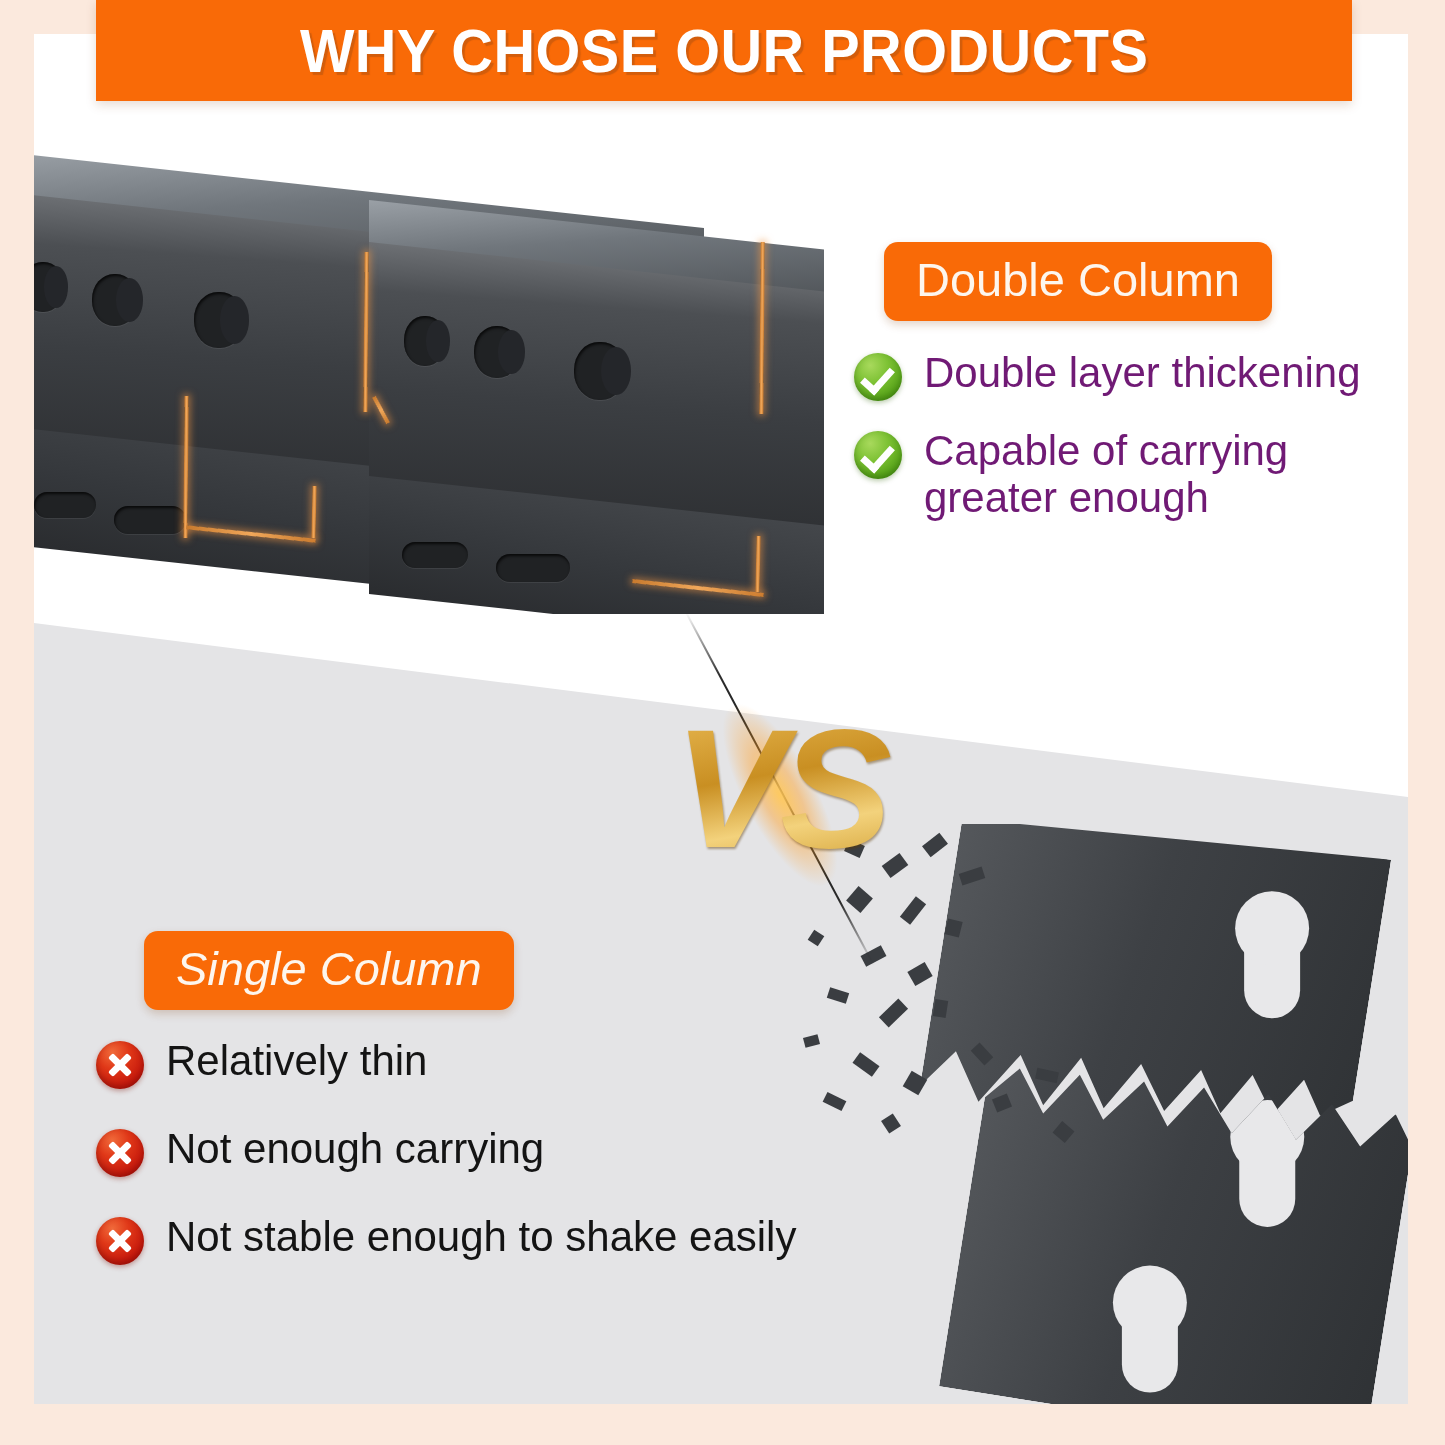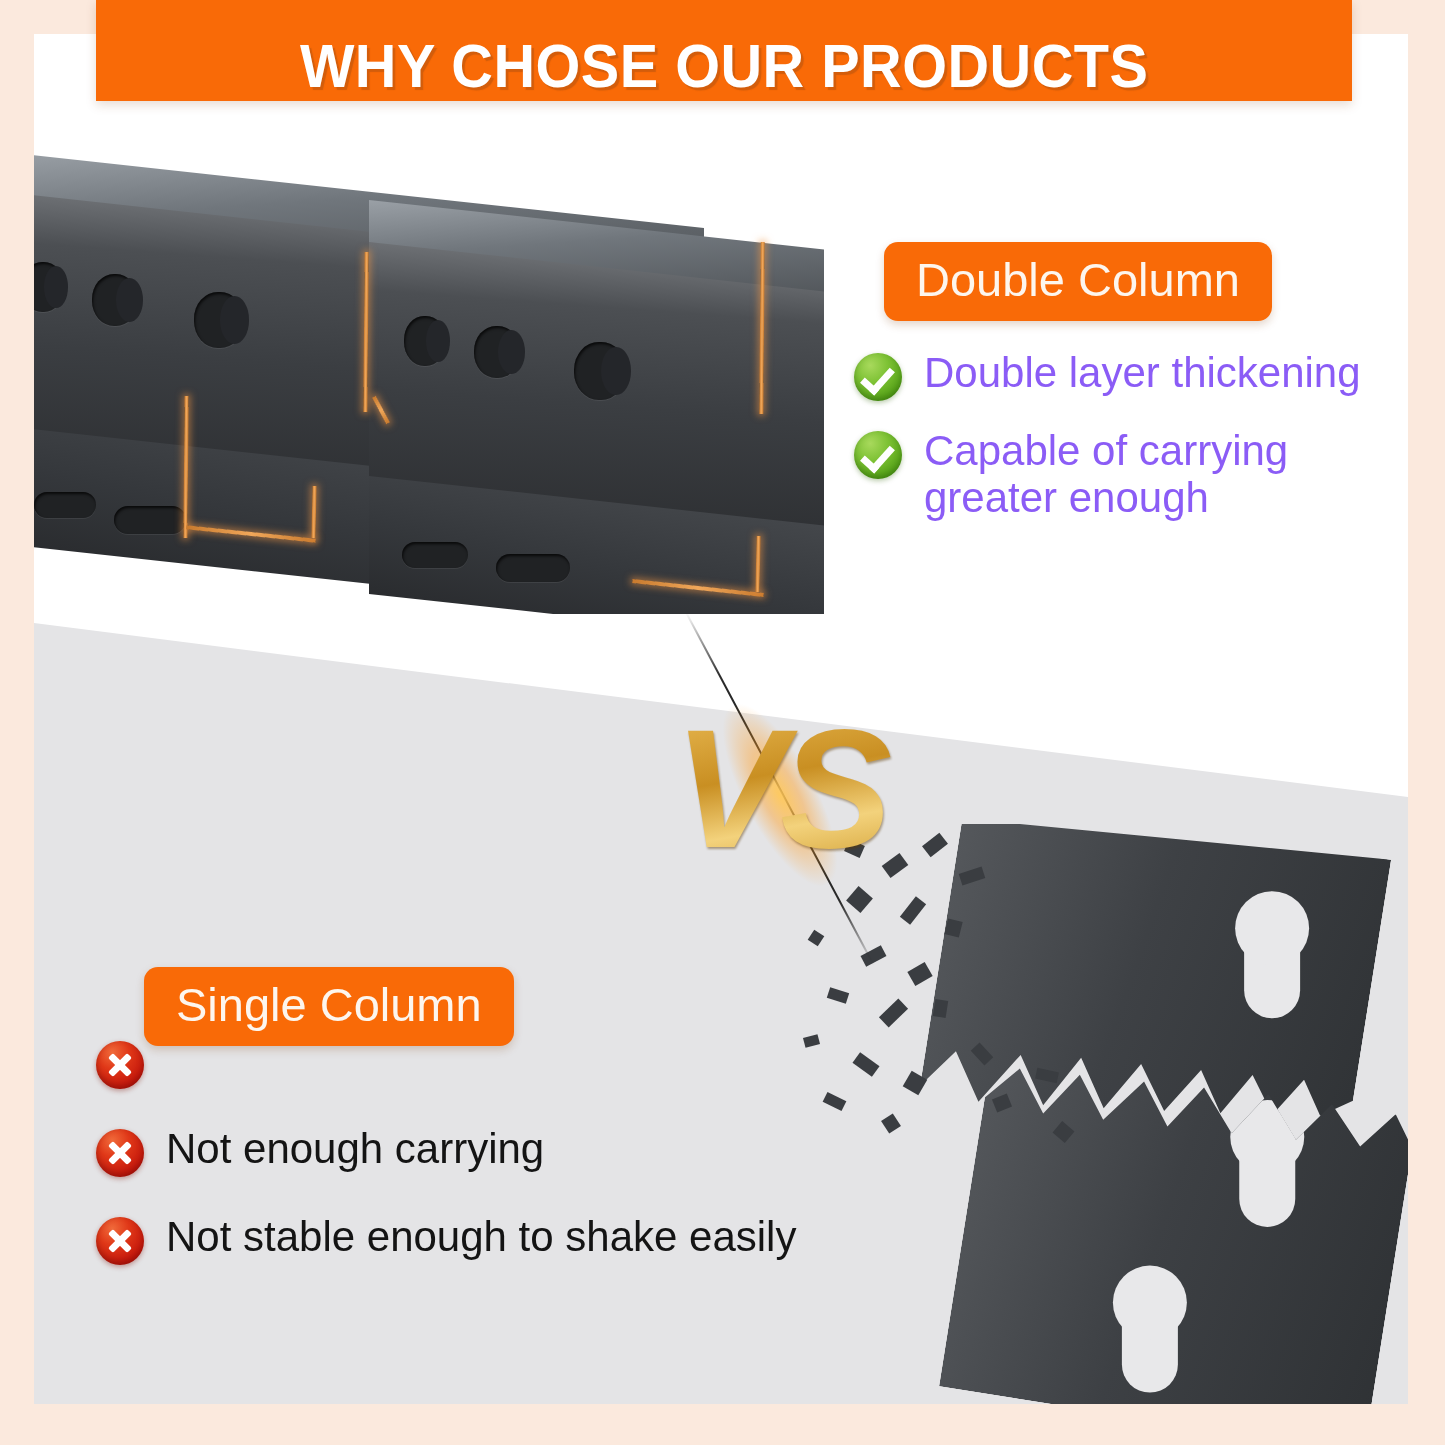--- a/index.html
+++ b/index.html
@@ -46,21 +46,21 @@
   
   .banner {
     position: absolute;
     left: 96px;
     top: 0px;
     width: 1256px;
     height: 101px;
     background: #f96a07;
     box-shadow: 0 4px 10px rgba(120, 60, 10, .18);
     display: flex;
-    align-items: flex-end;
+    align-items: center;
     justify-content: center;
     z-index: 40;
   }
   .banner-title {
     color: #ffffff;
     font-size: 62px;
     font-weight: 700;
     letter-spacing: 0.5px;
     font-family: "Liberation Sans Narrow", "Liberation Sans", sans-serif;
     transform: scaleX(0.93);
@@ -226,21 +226,21 @@
     border-radius: 14px;
     color: #fdf6ee;
     font-size: 47px;
     font-weight: 400;
     padding: 10px 32px 14px 32px;
     box-shadow: 0 4px 9px rgba(130,70,20,.22);
     z-index: 20;
     white-space: nowrap;
   }
   .badge-double { left: 850px; top: 208px; }
-  .badge-single { left: 110px; top: 933px; }
+  .badge-single { left: 110px; top: 897px; font-style: italic; }
 
   
   .bullets {
     position: absolute;
     z-index: 20;
   }
   .bullets-pros { left: 820px; top: 315px; width: 580px; }
   .bullets-cons { left: 62px; top: 1003px; width: 780px; }
 
   .bullet {
@@ -285,21 +285,21 @@
     border-radius: 2px;
   }
   .ico-x::before { transform: translate(-50%,-50%) rotate(45deg); }
   .ico-x::after  { transform: translate(-50%,-50%) rotate(-45deg); }
 
   .bullet-text {
     font-size: 42px;
     line-height: 1.12;
     font-weight: 400;
   }
-  .bullets-pros .bullet-text { color: #8b5cf6; }
+  .bullets-pros .bullet-text { color: #701a75; }
   .bullets-cons .bullet-text { color: #141414; }
 </style>
 </head>
 <body>
 
 <div id="root">
 
   <div class="content-frame">
 
     <div class="gray-wedge"></div>
@@ -384,20 +384,21 @@
         <span class="bullet-icon ico-check"></span>
         <span class="bullet-text" style="max-width:400px;">Capable of carrying greater enough</span>
       </div>
     </div>
 
     <div class="badge badge-single">Single Column</div>
 
     <div class="bullets bullets-cons">
       <div class="bullet">
         <span class="bullet-icon ico-x"></span>
+        <span class="bullet-text">Relatively thin</span>
       </div>
       <div class="bullet">
         <span class="bullet-icon ico-x"></span>
         <span class="bullet-text">Not enough carrying</span>
       </div>
       <div class="bullet">
         <span class="bullet-icon ico-x"></span>
         <span class="bullet-text">Not stable enough to shake easily</span>
       </div>
     </div>

